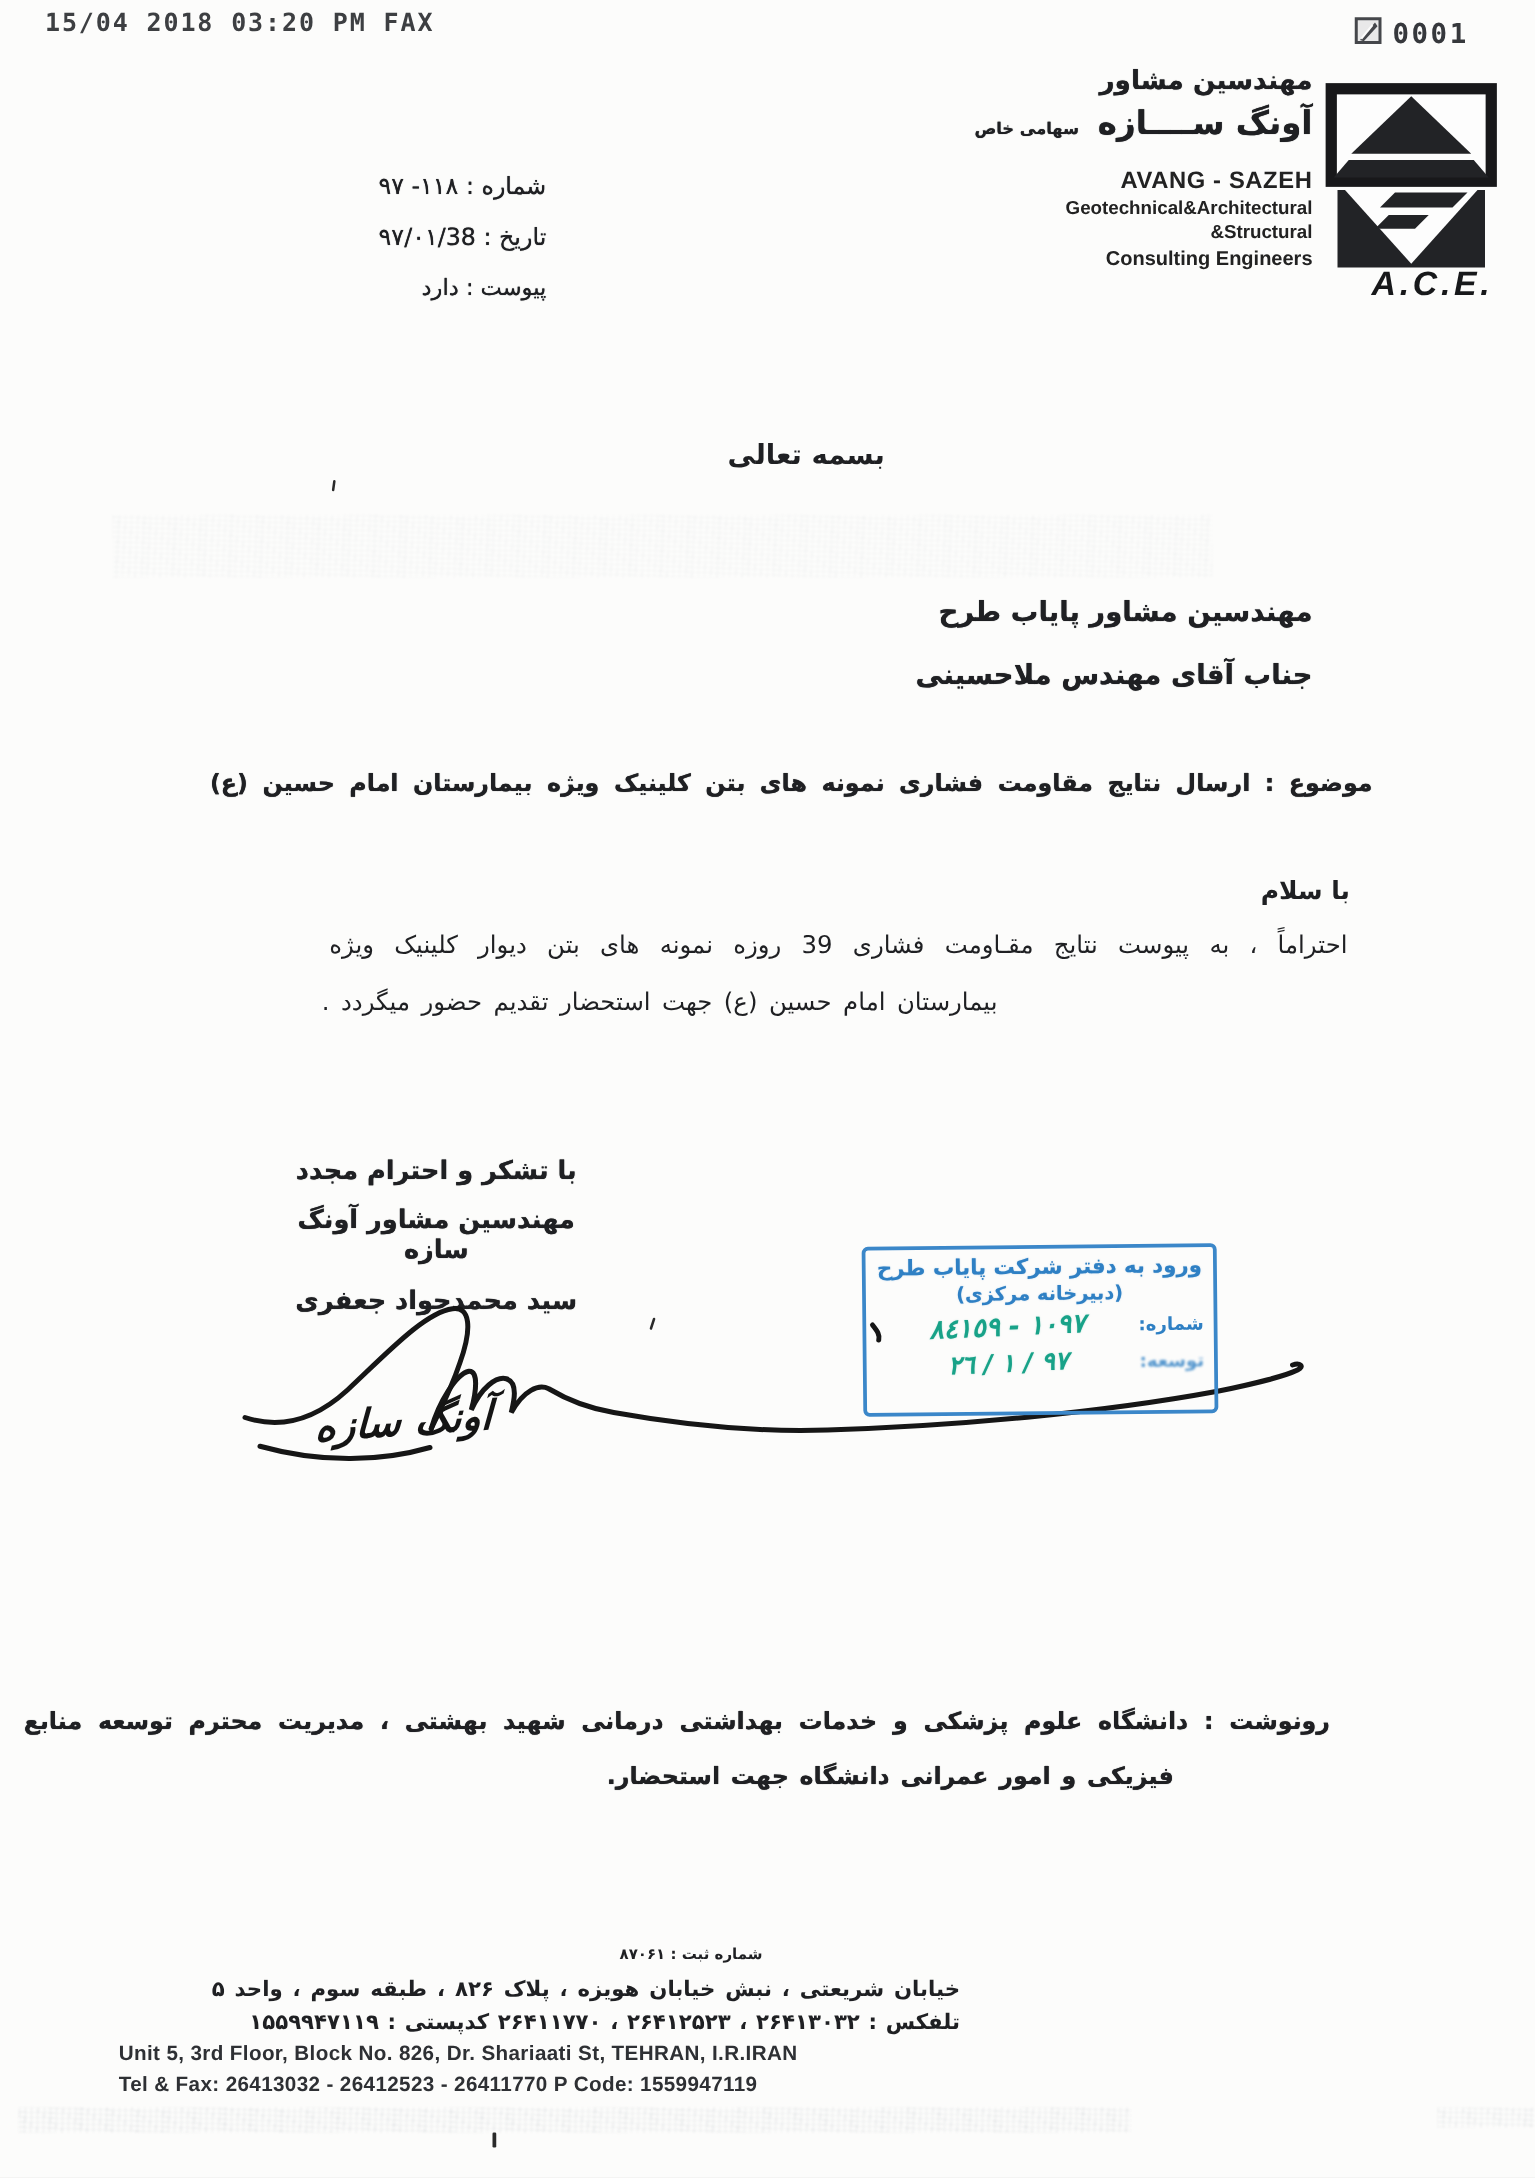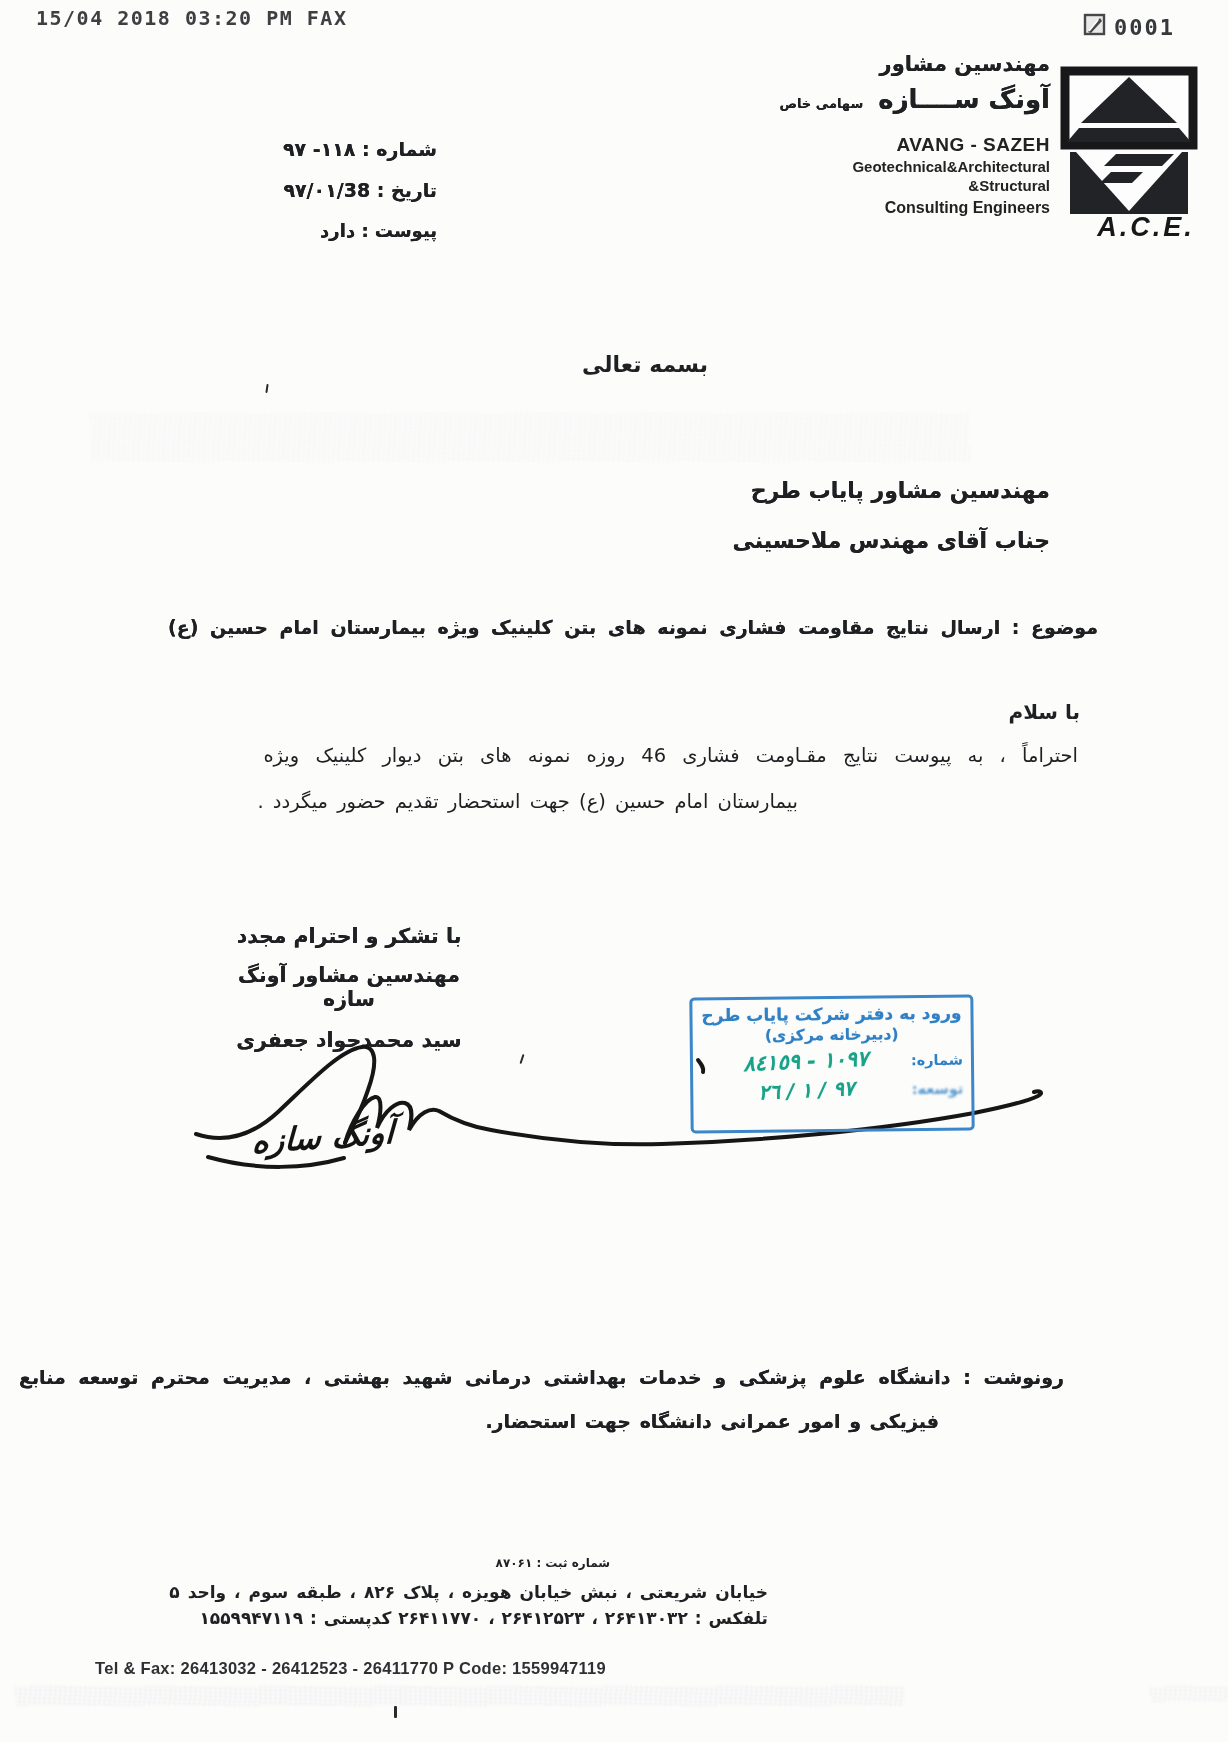--- a/index.html
+++ b/index.html
@@ -32,21 +32,21 @@
   .lh-en{right:178px;top:134px;width:340px;text-align:right;color:#222;}
   .lh-en .name{font-size:19px;font-weight:700;letter-spacing:.5px;}
   .lh-en .t1,.lh-en .t2{font-size:15px;font-weight:700;margin-top:2px;}
   .lh-en .t3{font-size:16px;font-weight:700;margin-top:5px;}
   .logo{left:1058px;top:62px;}
   .ace{left:1066px;top:212px;width:160px;text-align:center;
        font-family:"Liberation Sans",sans-serif;
        font-size:27px;font-weight:700;font-style:italic;letter-spacing:3px;color:#17181a;}
 
   
-  .ref{right:791px;top:138px;font-size:19px;font-weight:700;}
+  .ref{right:791px;top:138px;font-size:19px;font-weight:400;}
   .ref div{margin-bottom:19px;}
   .ref .att{font-size:18px;}
 
   
   .basmala{left:340px;top:352px;width:610px;text-align:center;font-size:22px;font-weight:700;}
   .addr{right:178px;top:480px;font-size:22px;font-weight:700;line-height:1;}
   .addr .a2{margin-top:28px;}
   .subject{right:130px;top:616px;font-size:19px;font-weight:700;word-spacing:5px;}
   .salutation{right:148px;top:700px;font-size:20px;font-weight:700;}
   .body1{right:150px;top:744px;font-size:19.5px;word-spacing:10px;}
@@ -143,21 +143,21 @@
 
   <div class="abs basmala rtl">بسمه تعالی</div>
 
   <div class="abs addr rtl inky">
     <div>مهندسین مشاور پایاب طرح</div>
     <div class="a2">جناب آقای مهندس ملاحسینی</div>
   </div>
 
   <div class="abs subject rtl inky">موضوع : ارسال نتایج مقاومت فشاری نمونه های بتن کلینیک ویژه بیمارستان امام حسین (ع)</div>
   <div class="abs salutation rtl">با سلام</div>
-  <div class="abs body1 rtl">احتراماً ، به پیوست نتایج مقـاومت فشاری 46 روزه نمونه های بتن دیوار کلینیک ویژه</div>
+  <div class="abs body1 rtl">احتراماً ، به پیوست نتایج مقـاومت فشاری 39 روزه نمونه های بتن دیوار کلینیک ویژه</div>
   <div class="abs body2 rtl">بیمارستان امام حسین (ع) جهت استحضار تقدیم حضور میگردد .</div>
 
   <div class="abs closing rtl inky">
     <div>با تشکر و احترام مجدد</div>
     <div class="c2">مهندسین مشاور آونگ سازه</div>
     <div class="c3">سید محمدجواد جعفری</div>
   </div>
 
   <div class="abs sig">
     <svg width="920" height="140" viewBox="0 0 920 140" fill="none">
@@ -183,20 +183,21 @@
       <span class="val date">٩٧ / ١ / ٢٦</span>
     </div>
   </div>
 
   <div class="abs cc1 rtl inky">رونوشت : دانشگاه علوم پزشکی و خدمات بهداشتی درمانی شهید بهشتی ، مدیریت محترم توسعه منابع</div>
   <div class="abs cc2 rtl inky">فیزیکی و امور عمرانی دانشگاه جهت استحضار.</div>
 
   <div class="abs f-reg rtl">شماره ثبت : ۸۷۰۶۱</div>
   <div class="abs f-addr rtl">خیابان شریعتی ، نبش خیابان هویزه ، پلاک ۸۲۶ ، طبقه سوم ، واحد ۵</div>
   <div class="abs f-tel rtl">تلفکس : ۲۶۴۱۳۰۳۲ ، ۲۶۴۱۲۵۲۳ ، ۲۶۴۱۱۷۷۰ کدپستی : ۱۵۵۹۹۴۷۱۱۹</div>
+  <div class="abs f-en1 en">Unit 5, 3rd Floor, Block No. 826, Dr. Shariaati  St, TEHRAN, I.R.IRAN</div>
   <div class="abs f-en2 en">Tel &amp; Fax: 26413032 - 26412523 - 26411770     P Code: 1559947119</div>
 
   <div class="abs noise" style="left:90px;top:412px;width:880px;height:50px;opacity:.35;"></div>
   <div class="abs noise" style="left:15px;top:1686px;width:890px;height:20px;opacity:.8;"></div>
   <div class="abs noise" style="left:1150px;top:1686px;width:78px;height:16px;opacity:.7;"></div>
   <div class="abs tick" style="left:266px;top:384px;width:2px;height:9px;transform:rotate(8deg);"></div>
   <div class="abs tick" style="left:521px;top:1054px;width:2px;height:10px;transform:rotate(18deg);"></div>
   <div class="abs tick" style="left:394px;top:1706px;width:3px;height:12px;"></div>
 
 </div>

